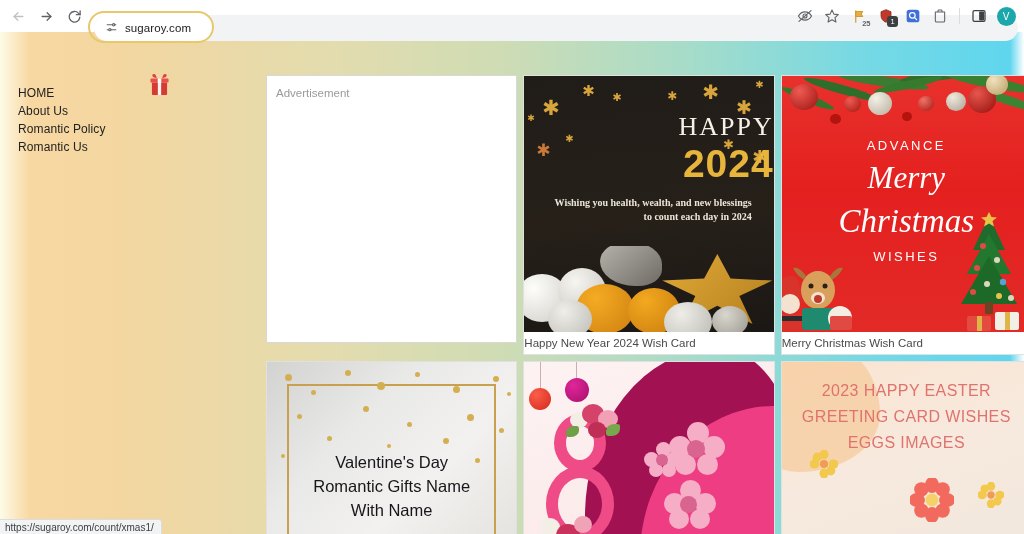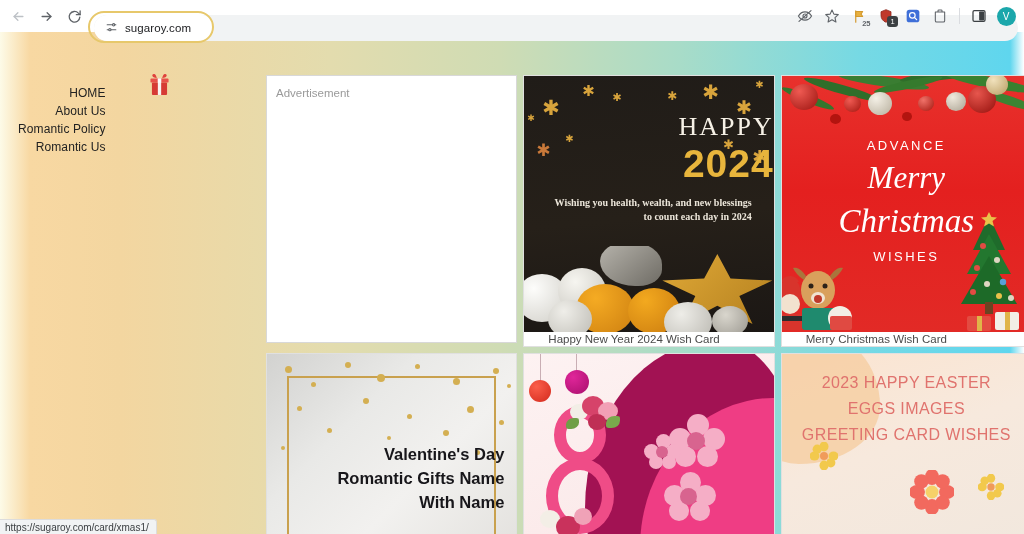--- a/index.html
+++ b/index.html
@@ -130,21 +130,20 @@
     left: 18px; top: 53px;
     display: flex; flex-direction: column;
     gap: 2px;
   }
   .nav-link {
     font-size: 12px;
     color: #222222;
     line-height: 16px;
     text-decoration: none;
     letter-spacing: .1px;
-    text-align: right;
   }
 
   .logo-gift {
     position: absolute;
     left: 148px; top: 41px;
     width: 23px; height: 24px;
   }
 
   
   .grid {
@@ -159,23 +158,23 @@
     background: #fff;
     border: 1px solid #e0e0e0;
     overflow: hidden;
     position: relative;
   }
   .card-media {
     width: 100%; height: 256px;
     position: relative; overflow: hidden;
   }
   .card-caption {
-    height: 14px;
+    height: 22px;
     display: flex; align-items: center;
-    padding-left: 24px;
+    padding-left: 0;
     font-size: 11.5px;
     color: #4a4a4a;
     background: #fff;
     white-space: nowrap; overflow: hidden;
   }
 
   
   .ad-panel {
     width: 252px; height: 268px;
     background: #ffffff;
@@ -267,23 +266,23 @@
     background: linear-gradient(135deg, #d2d2d0 0%, #e9e9e7 30%, #f2f1ef 55%, #dedcd8 100%);
     position: relative; overflow: hidden;
   }
   .val-frame {
     position: absolute; left: 20px; top: 22px; right: 20px; bottom: 26px;
     border: 2px solid #c9a14e;
   }
   .confetti { position: absolute; background: #d4af52; border-radius: 50%; }
   .val-txt {
     position: absolute; left: 0; right: 0; top: 88px;
-    text-align: right;
+    text-align: center;
     font-family: "Liberation Sans", sans-serif;
-    font-weight: bold; color: #17161a;
+    font-weight: normal; color: #17161a;
     font-size: 16.5px; line-height: 24px;
     padding: 0 12px;
   }
 
   
   .wd {
     width: 100%; height: 100%;
     background: linear-gradient(160deg, #fdf2f2 0%, #fbeaea 60%, #f8e4e6 100%);
     position: relative; overflow: hidden;
   }
@@ -701,22 +700,22 @@
         </div>
 
       </div>
 
       <div class="card">
         <div class="card-media">
           <div class="easter">
             <div class="easter-blob"></div>
             <div class="easter-txt">
               <div>2023 HAPPY EASTER</div>
+              <div>GREETING CARD WISHES</div>
               <div>EGGS IMAGES</div>
-              <div>GREETING CARD WISHES</div>
             </div>
 
             <div class="dflower" style="left:28px;top:88px;width:28px;height:28px;">
               <svg width="28" height="28" viewBox="0 0 28 28">
                 <g fill="#f2c94c">
                   <ellipse cx="14" cy="4.5" rx="4.5" ry="5"></ellipse>
                     <ellipse cx="14" cy="23.5" rx="4.5" ry="5"></ellipse>
                   <ellipse cx="4.5" cy="14" rx="5" ry="4.5"></ellipse>
                     <ellipse cx="23.5" cy="14" rx="5" ry="4.5"></ellipse>
                   <ellipse cx="7.2" cy="7.2" rx="4.6" ry="4.6"></ellipse>
@@ -762,13 +761,13 @@
               
             </div>
           </div>
         </div>
 
       </div>
     </div>
   </div>
 </div>
 
-<div class="status-bar">https://sugaroy.com/card/xmas1/</div>
+<div class="status-bar">https://sugaroy.com/count/xmas1/</div>
 
 </body></html>

